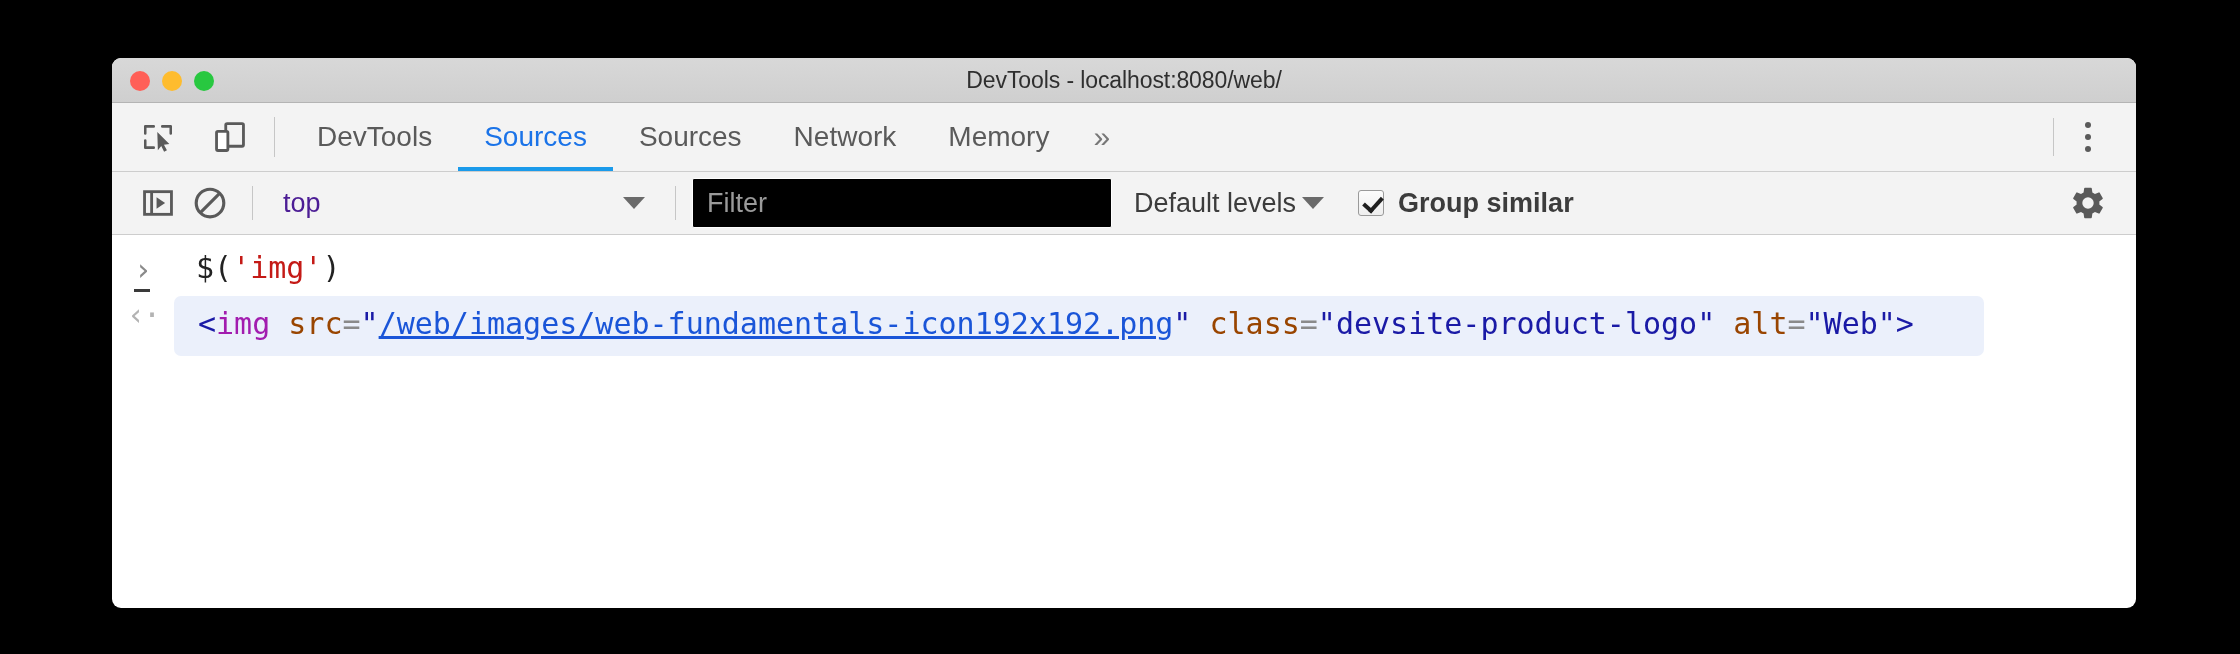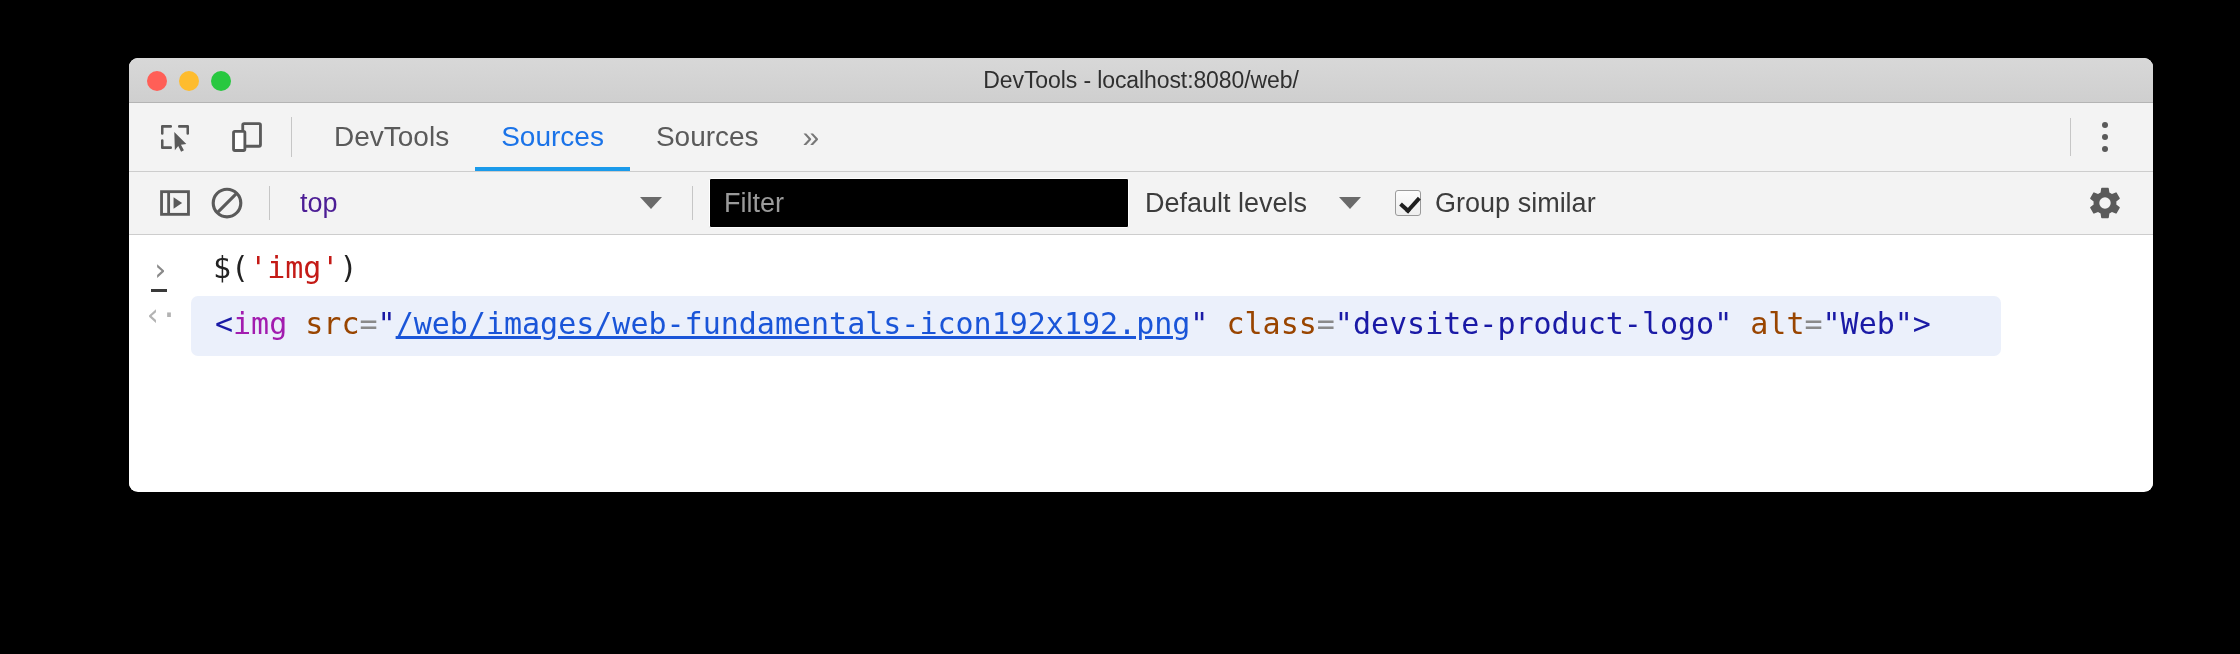--- a/index.html
+++ b/index.html
@@ -7,24 +7,24 @@
   html, body {
     width: 2240px;
     height: 654px;
     background: #000000;
     overflow: hidden;
     font-family: "Liberation Sans", sans-serif;
   }
 
   #window {
     position: absolute;
-    left: 129px;
+    left: 112px;
     top: 58px;
     width: 2024px;
-    height: 434px;
+    height: 550px;
     background: #ffffff;
     border-radius: 9px;
     overflow: hidden;
     box-shadow: 0 2px 10px rgba(0,0,0,0.35);
   }
 
   
   #titlebar {
     position: relative;
     height: 45px;
@@ -181,35 +181,36 @@
     font-family: "Liberation Sans", sans-serif;
     outline: none;
     display: flex;
     align-items: center;
   }
   #filter-input::placeholder { color: #9a9a9a; }
 
   .levels-select {
     display: flex;
     align-items: center;
-    gap: 32px;
-    margin-left: 8px;
+    gap: 6px;
+    margin-left: 14px;
     font-size: 27px;
     color: #3c3c3c;
     height: 44px;
     padding: 0 8px;
   }
 
   .group-similar {
     display: flex;
     align-items: center;
     gap: 14px;
     margin-left: 26px;
     font-size: 27px;
     color: #3c3c3c;
+    font-weight: bold;
   }
   .checkbox {
     width: 26px; height: 26px;
     border: 1px solid #9a9a9a;
     border-radius: 3px;
     background: linear-gradient(to bottom, #fcfcfc, #eeeeee);
     position: relative;
   }
   .checkbox::after {
     content: "";
@@ -336,20 +337,22 @@
           <rect x="9" y="2.5" width="12.5" height="16" rx="1" fill="none" stroke="#5a5a5a" stroke-width="2"></rect>
           <rect x="2.5" y="8" width="8" height="13.5" rx="1" fill="#fff" stroke="#5a5a5a" stroke-width="2"></rect>
         </svg>
       </div>
     </div>
     <div class="tb-sep"></div>
     <div class="tabs">
       <div class="tab">DevTools</div>
       <div class="tab active">Sources</div>
       <div class="tab">Sources</div>
+      <div class="tab">Network</div>
+      <div class="tab">Memory</div>
       <div class="tab more">»</div>
     </div>
     <div class="tb-right">
       <div class="tb-sep" style="height:38px;margin:0 10px 0 0;"></div>
       <div class="dots-menu">
         <i></i>
         <i></i>
         <i></i>
       </div>
     </div>

